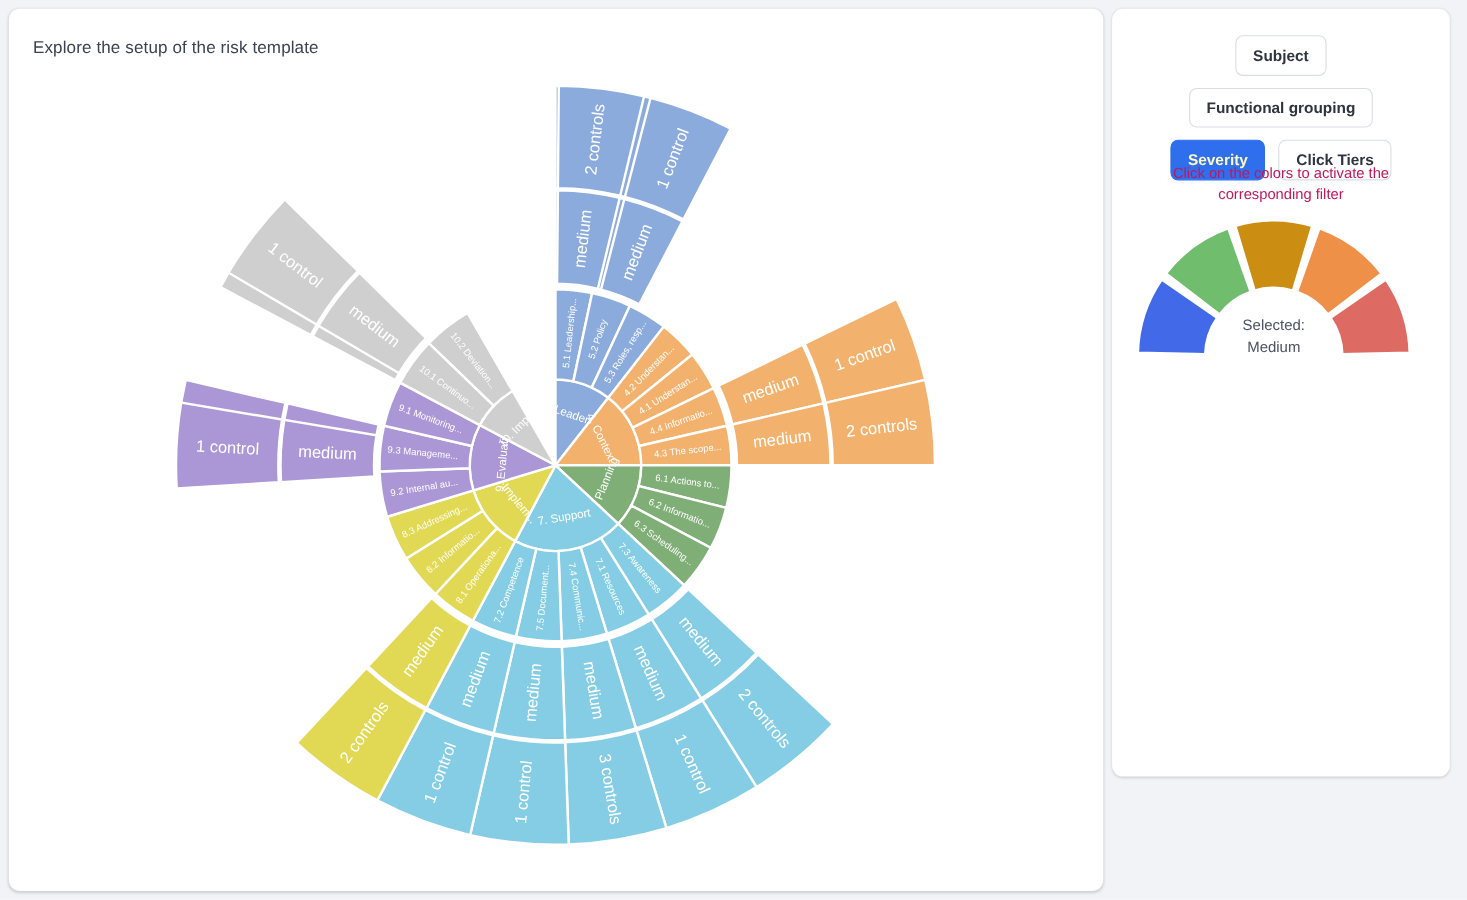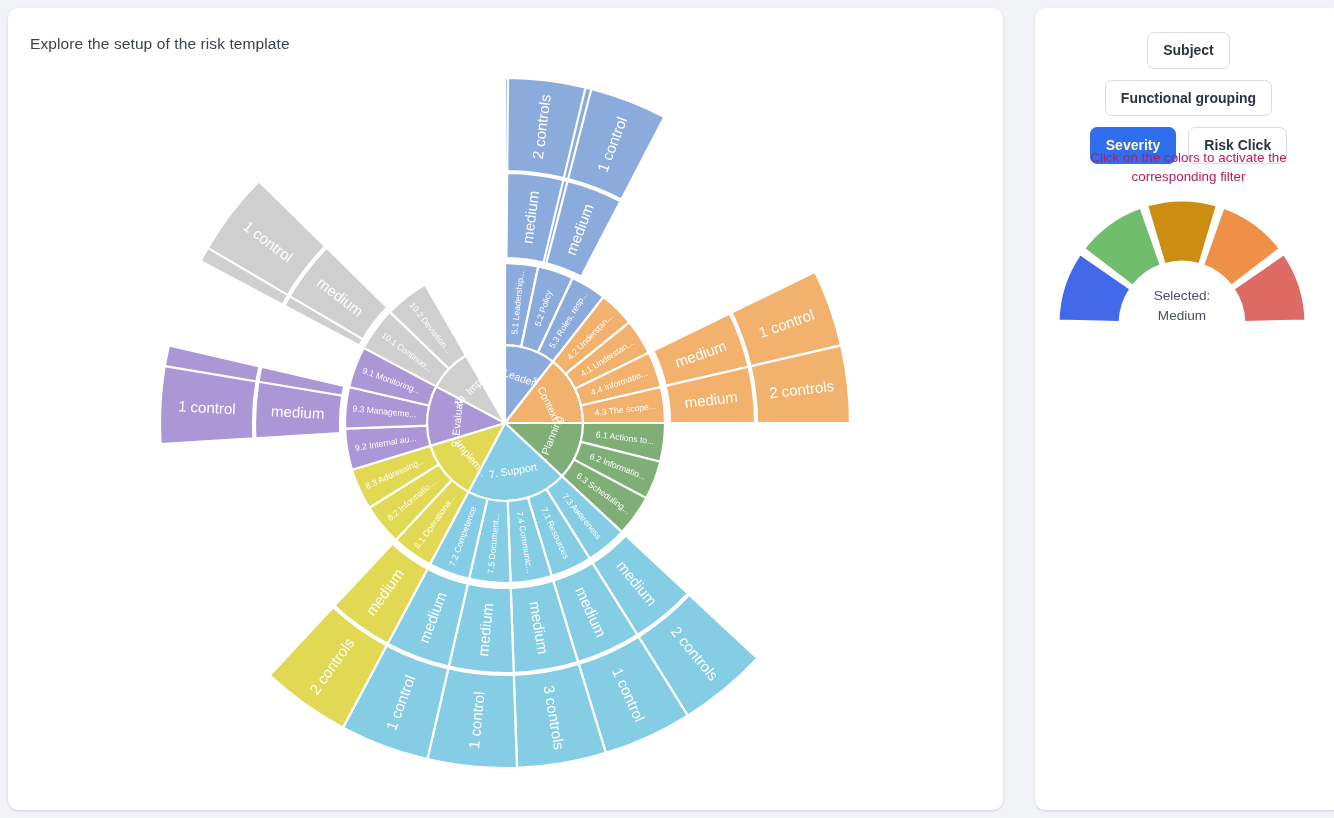--- a/index.html
+++ b/index.html
@@ -4,34 +4,34 @@
 <style>
   html,body{margin:0;padding:0;}
   body{
     width:1334px;height:818px;
     background:#f1f3f6;
     font-family:"Liberation Sans","DejaVu Sans",sans-serif;
     overflow:hidden;
   }
   .page{
     display:flex;
-    gap:32px;
+    gap:8px;
     padding:8px 8px;
     box-sizing:border-box;
     height:818px;
   }
   .card{
     background:#ffffff;
     border-radius:10px;
     box-shadow:0 1px 3px rgba(16,24,40,.10),0 1px 2px rgba(16,24,40,.06);
     box-sizing:border-box;
     position:relative;
   }
   #chart-card{ flex:0 0 995px; height:802px; }
-  #panel-card{ flex:0 0 307px; height:802px; }
+  #panel-card{ flex:0 0 307px; height:698px; }
 
   .chart-title{
     position:absolute;
     left:22px; top:27px;
     font-size:15.5px;
     color:#3b4250;
     letter-spacing:.1px;
   }
   #sunburst-wrap{
     position:absolute;
@@ -315,21 +315,21 @@
         </svg>
       </div>
   </div>
 
   <div class="card" id="panel-card">
 
     <div class="btn-grid">
       <div class="filter-btn">Subject</div>
       <div class="filter-btn">Functional grouping</div>
       <div class="filter-btn active">Severity</div>
-      <div class="filter-btn">Risk Click</div>
+      <div class="filter-btn">Click Tiers</div>
     </div>
 
     <div class="hint">Click on the colors to activate the corresponding filter</div>
 
     <div id="gauge-wrap">
         <svg width="262" height="130" viewBox="0 0 262 130">
           <path d="M 7.037015267133299 122.97040990907097 A 124 124 0 0 1 28.931090301729228 55.587375613415404 L 79.96554515086461 90.79368780670771 A 62 62 0 0 0 69.01850763356666 124.48520495453548 Z" fill="#4169e8" class="gseg"></path>
           <path d="M 32.49258705360813 50.68539587431246 A 124 124 0 0 1 89.81201964642077 9.04039041449748 L 110.40600982321038 67.52019520724875 A 62 62 0 0 0 81.74629352680407 88.34269793715623 Z" fill="#71bd6e" class="gseg"></path>
           <path d="M 95.57464244178328 7.168000766323473 A 124 124 0 0 1 166.42535755821672 7.168000766323473 L 148.71267877910836 66.58400038316174 A 62 62 0 0 0 113.28732122089164 66.58400038316174 Z" fill="#cc8d13" class="gseg"></path>
           <path d="M 172.18798035357923 9.04039041449748 A 124 124 0 0 1 229.50741294639187 50.68539587431245 L 180.25370647319593 88.34269793715623 A 62 62 0 0 0 151.59399017678962 67.52019520724875 Z" fill="#ef9049" class="gseg"></path>

